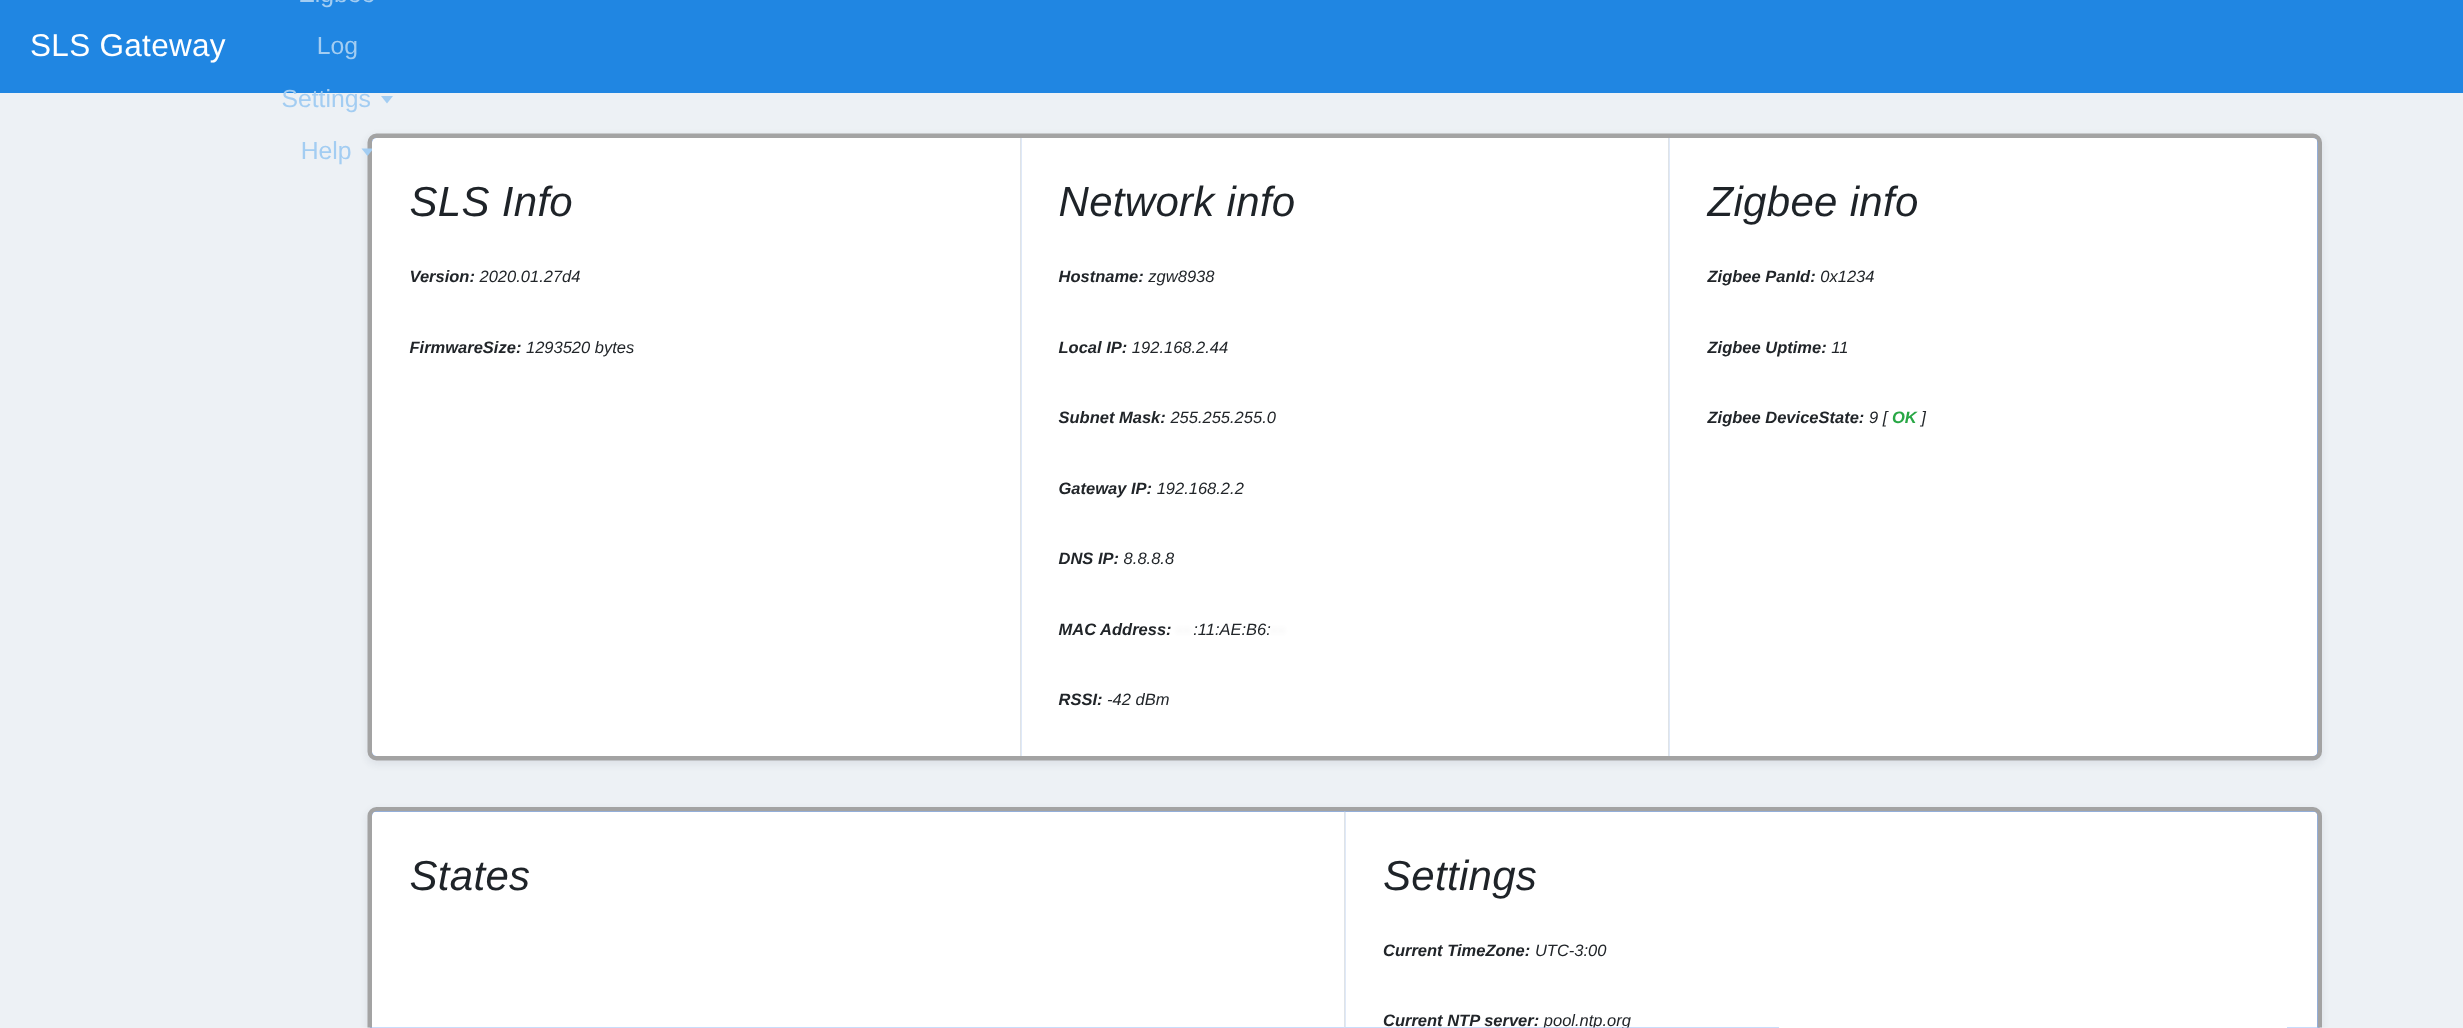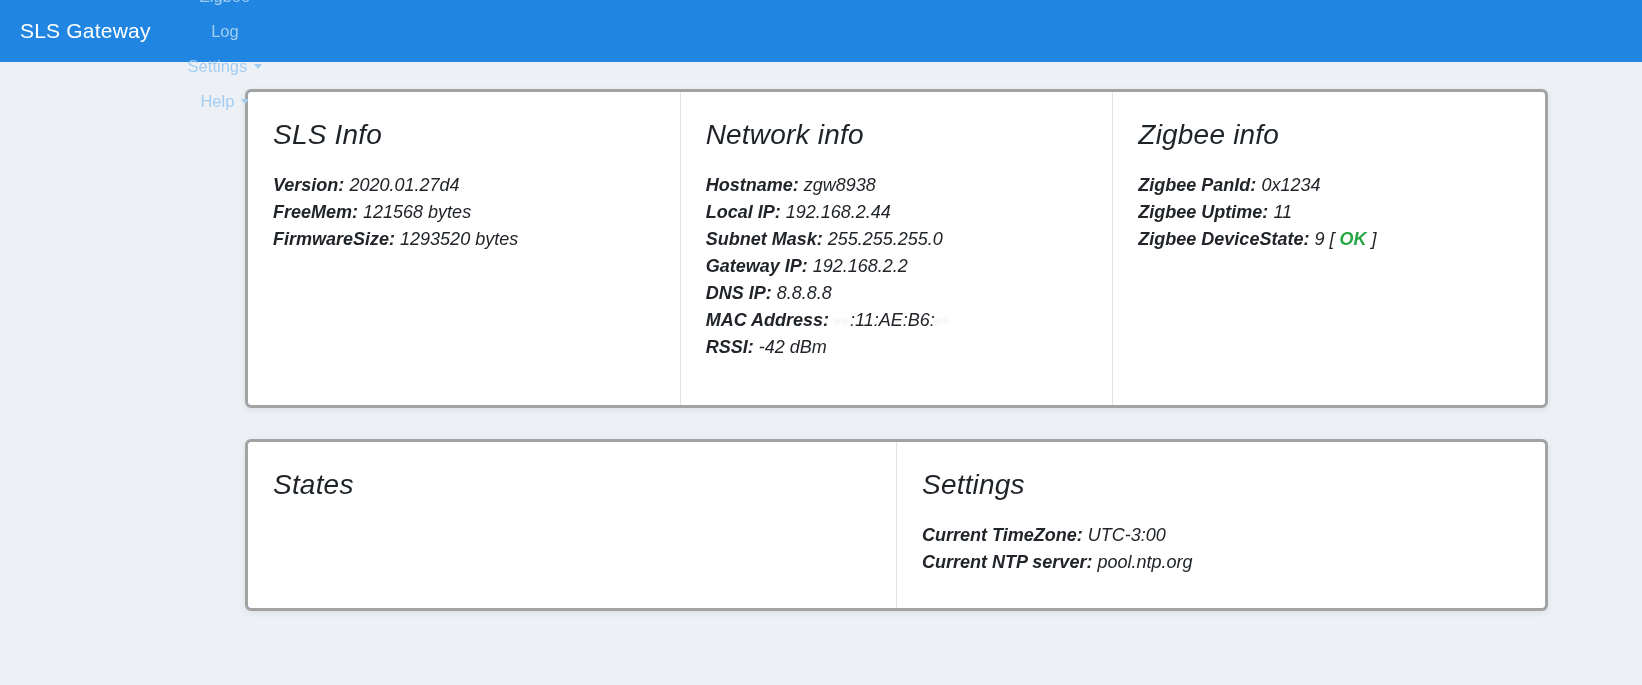--- a/index.html
+++ b/index.html
@@ -66,21 +66,21 @@
   .card:last-child { border-right: none; }
   .row-top .card { flex: 1 1 0; }
   .row-bottom .card { flex: 1 1 0; }
   .card h2 {
     font-size: 28px;
     font-weight: 500;
     color: #1e2328;
     margin: 4px 0 21px 0;
     letter-spacing: 0.2px;
   }
-  .field { font-size: 18px; line-height: 27px; }
+  .field { font-size: 11px; line-height: 27px; margin-top: 20px; }
   .field b { font-weight: 700; }
   .ok-badge { color: #28a745; font-weight: 700; }
   .redacted {
     filter: blur(2px);
     opacity: 0.4;
     letter-spacing: 2px;
   }
 </style>
 </head>
 <body>
@@ -122,24 +122,20 @@
 
   <section class="card-row row-top">
 
     <article class="card">
       <h2>SLS Info</h2>
       <p class="field">
         <b>Version:</b>
         <span>2020.01.27d4</span>
       </p>
       <p class="field">
-        <b>FreeMem:</b>
-        <span>121568 bytes</span>
-      </p>
-      <p class="field">
         <b>FirmwareSize:</b>
         <span>1293520 bytes</span>
       </p>
     </article>
 
     <article class="card">
       <h2>Network info</h2>
       <p class="field">
         <b>Hostname:</b>
         <span>zgw8938</span>

